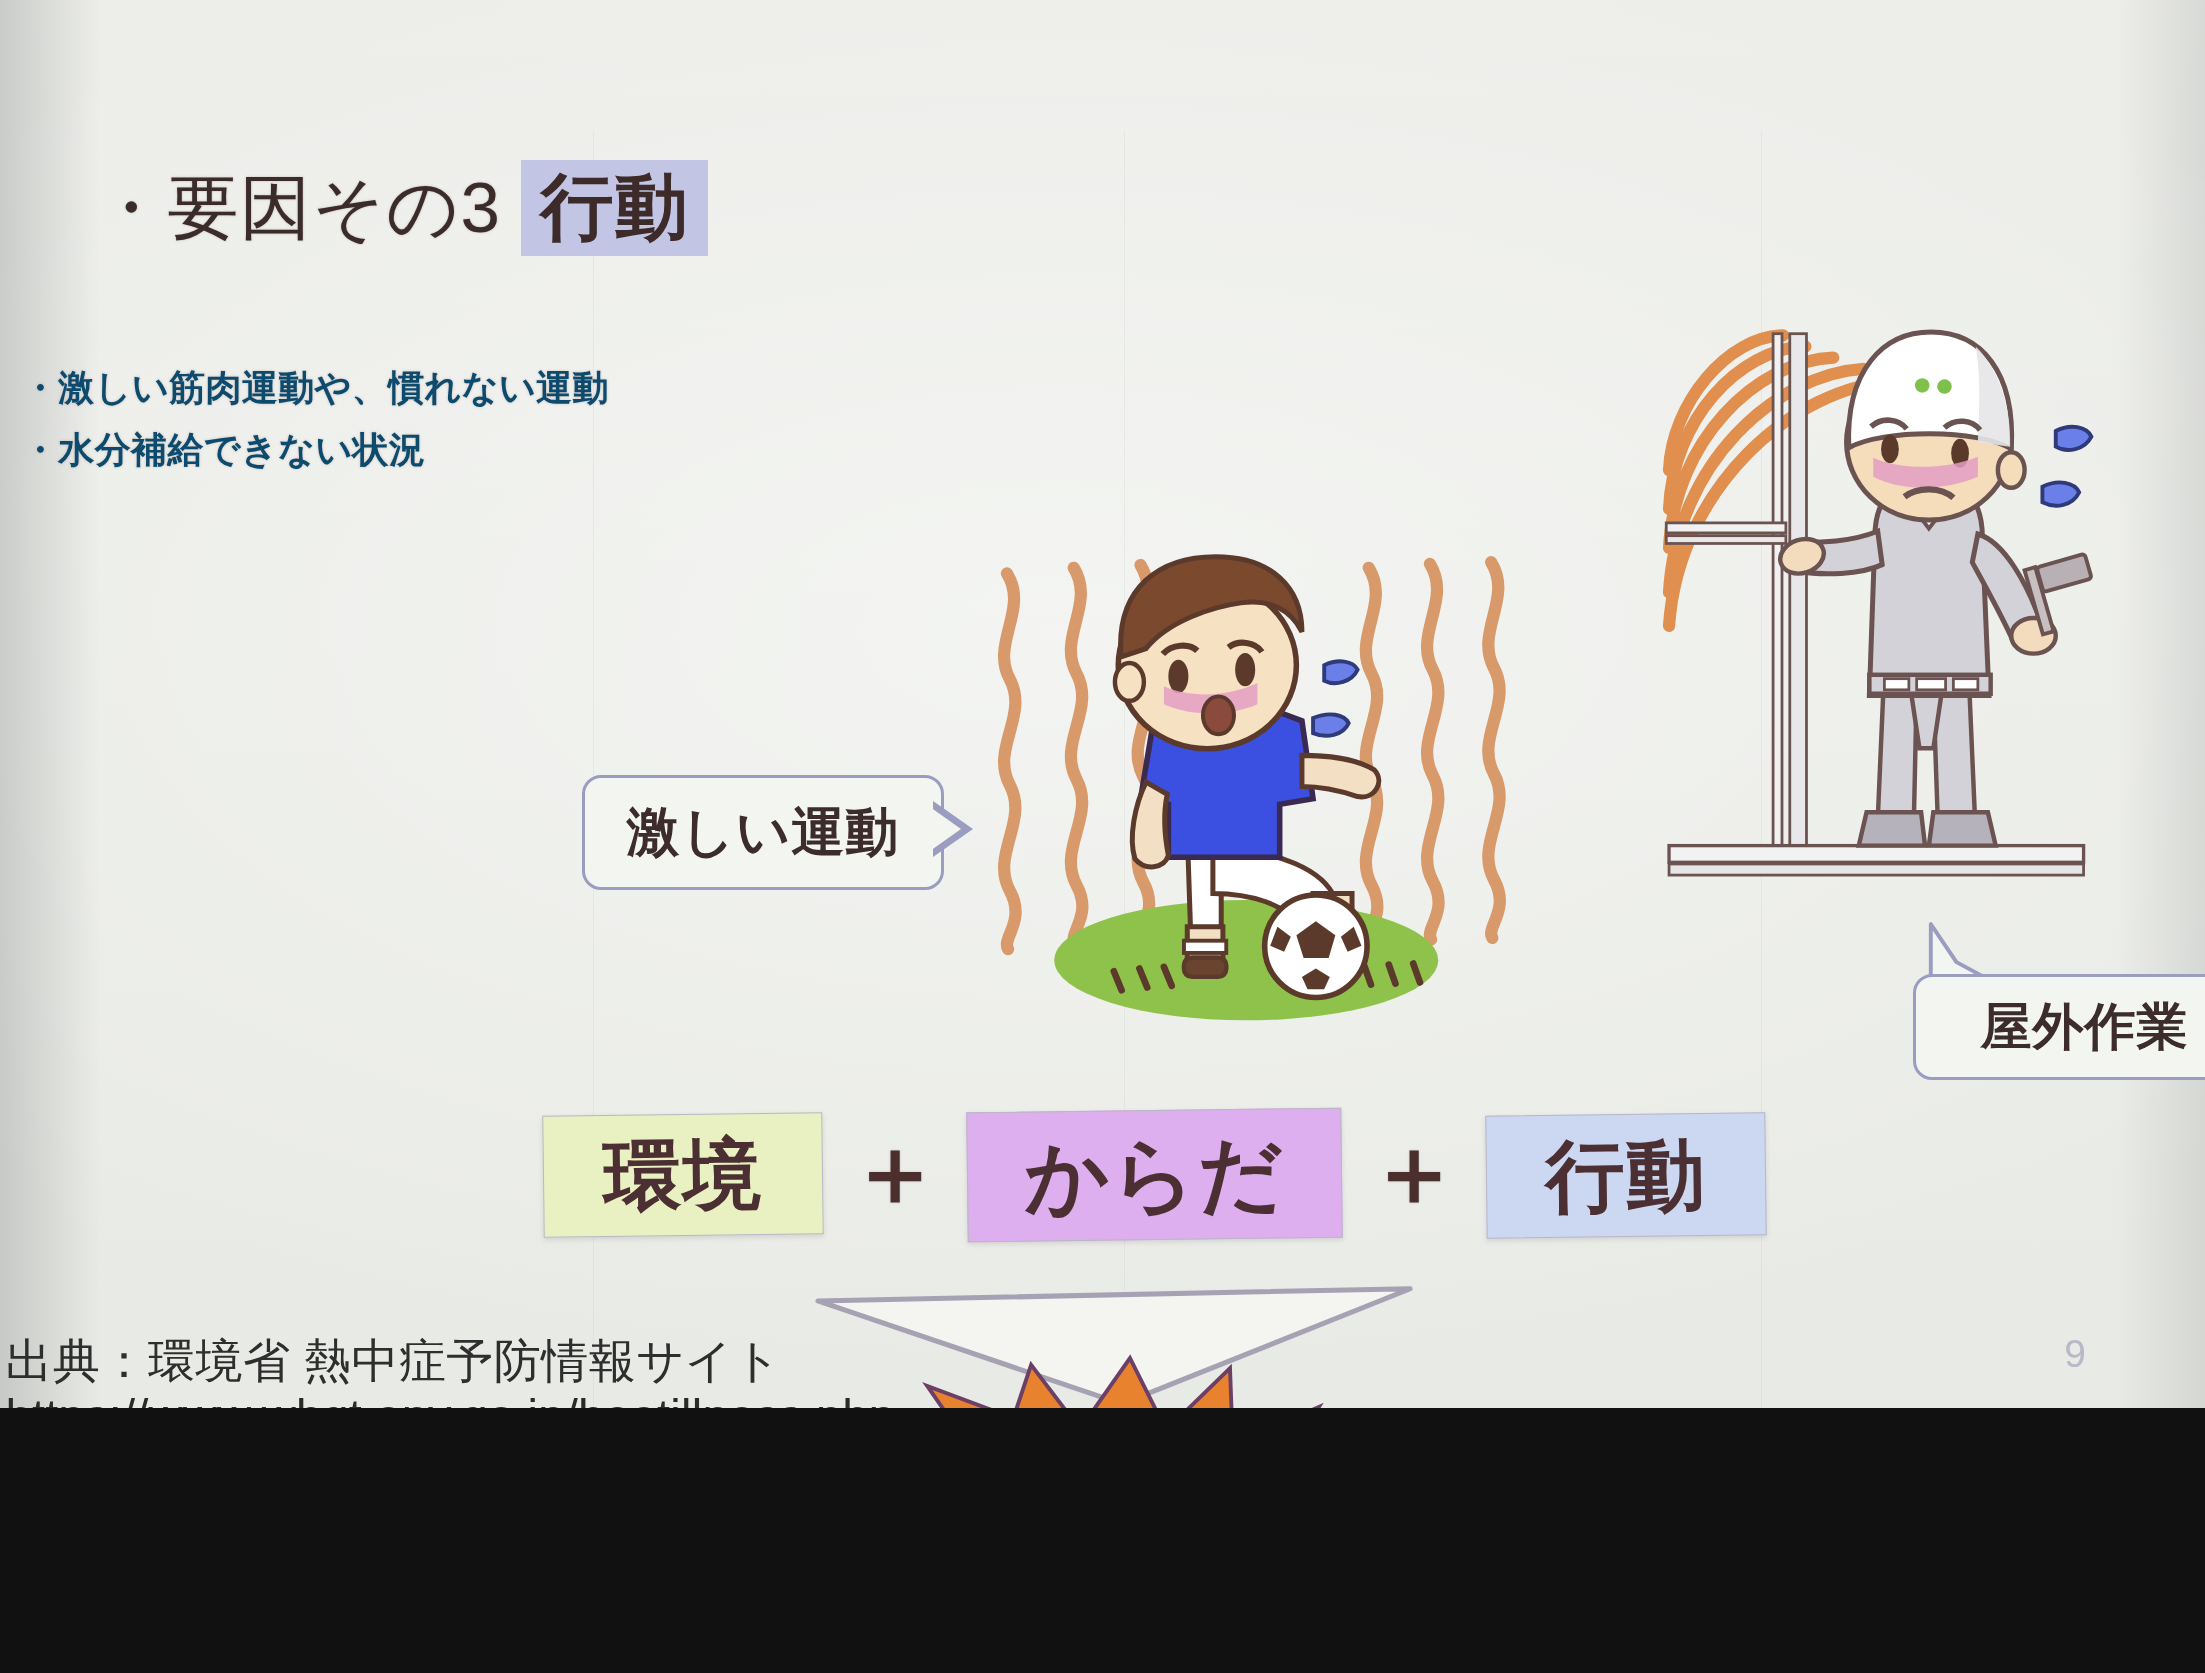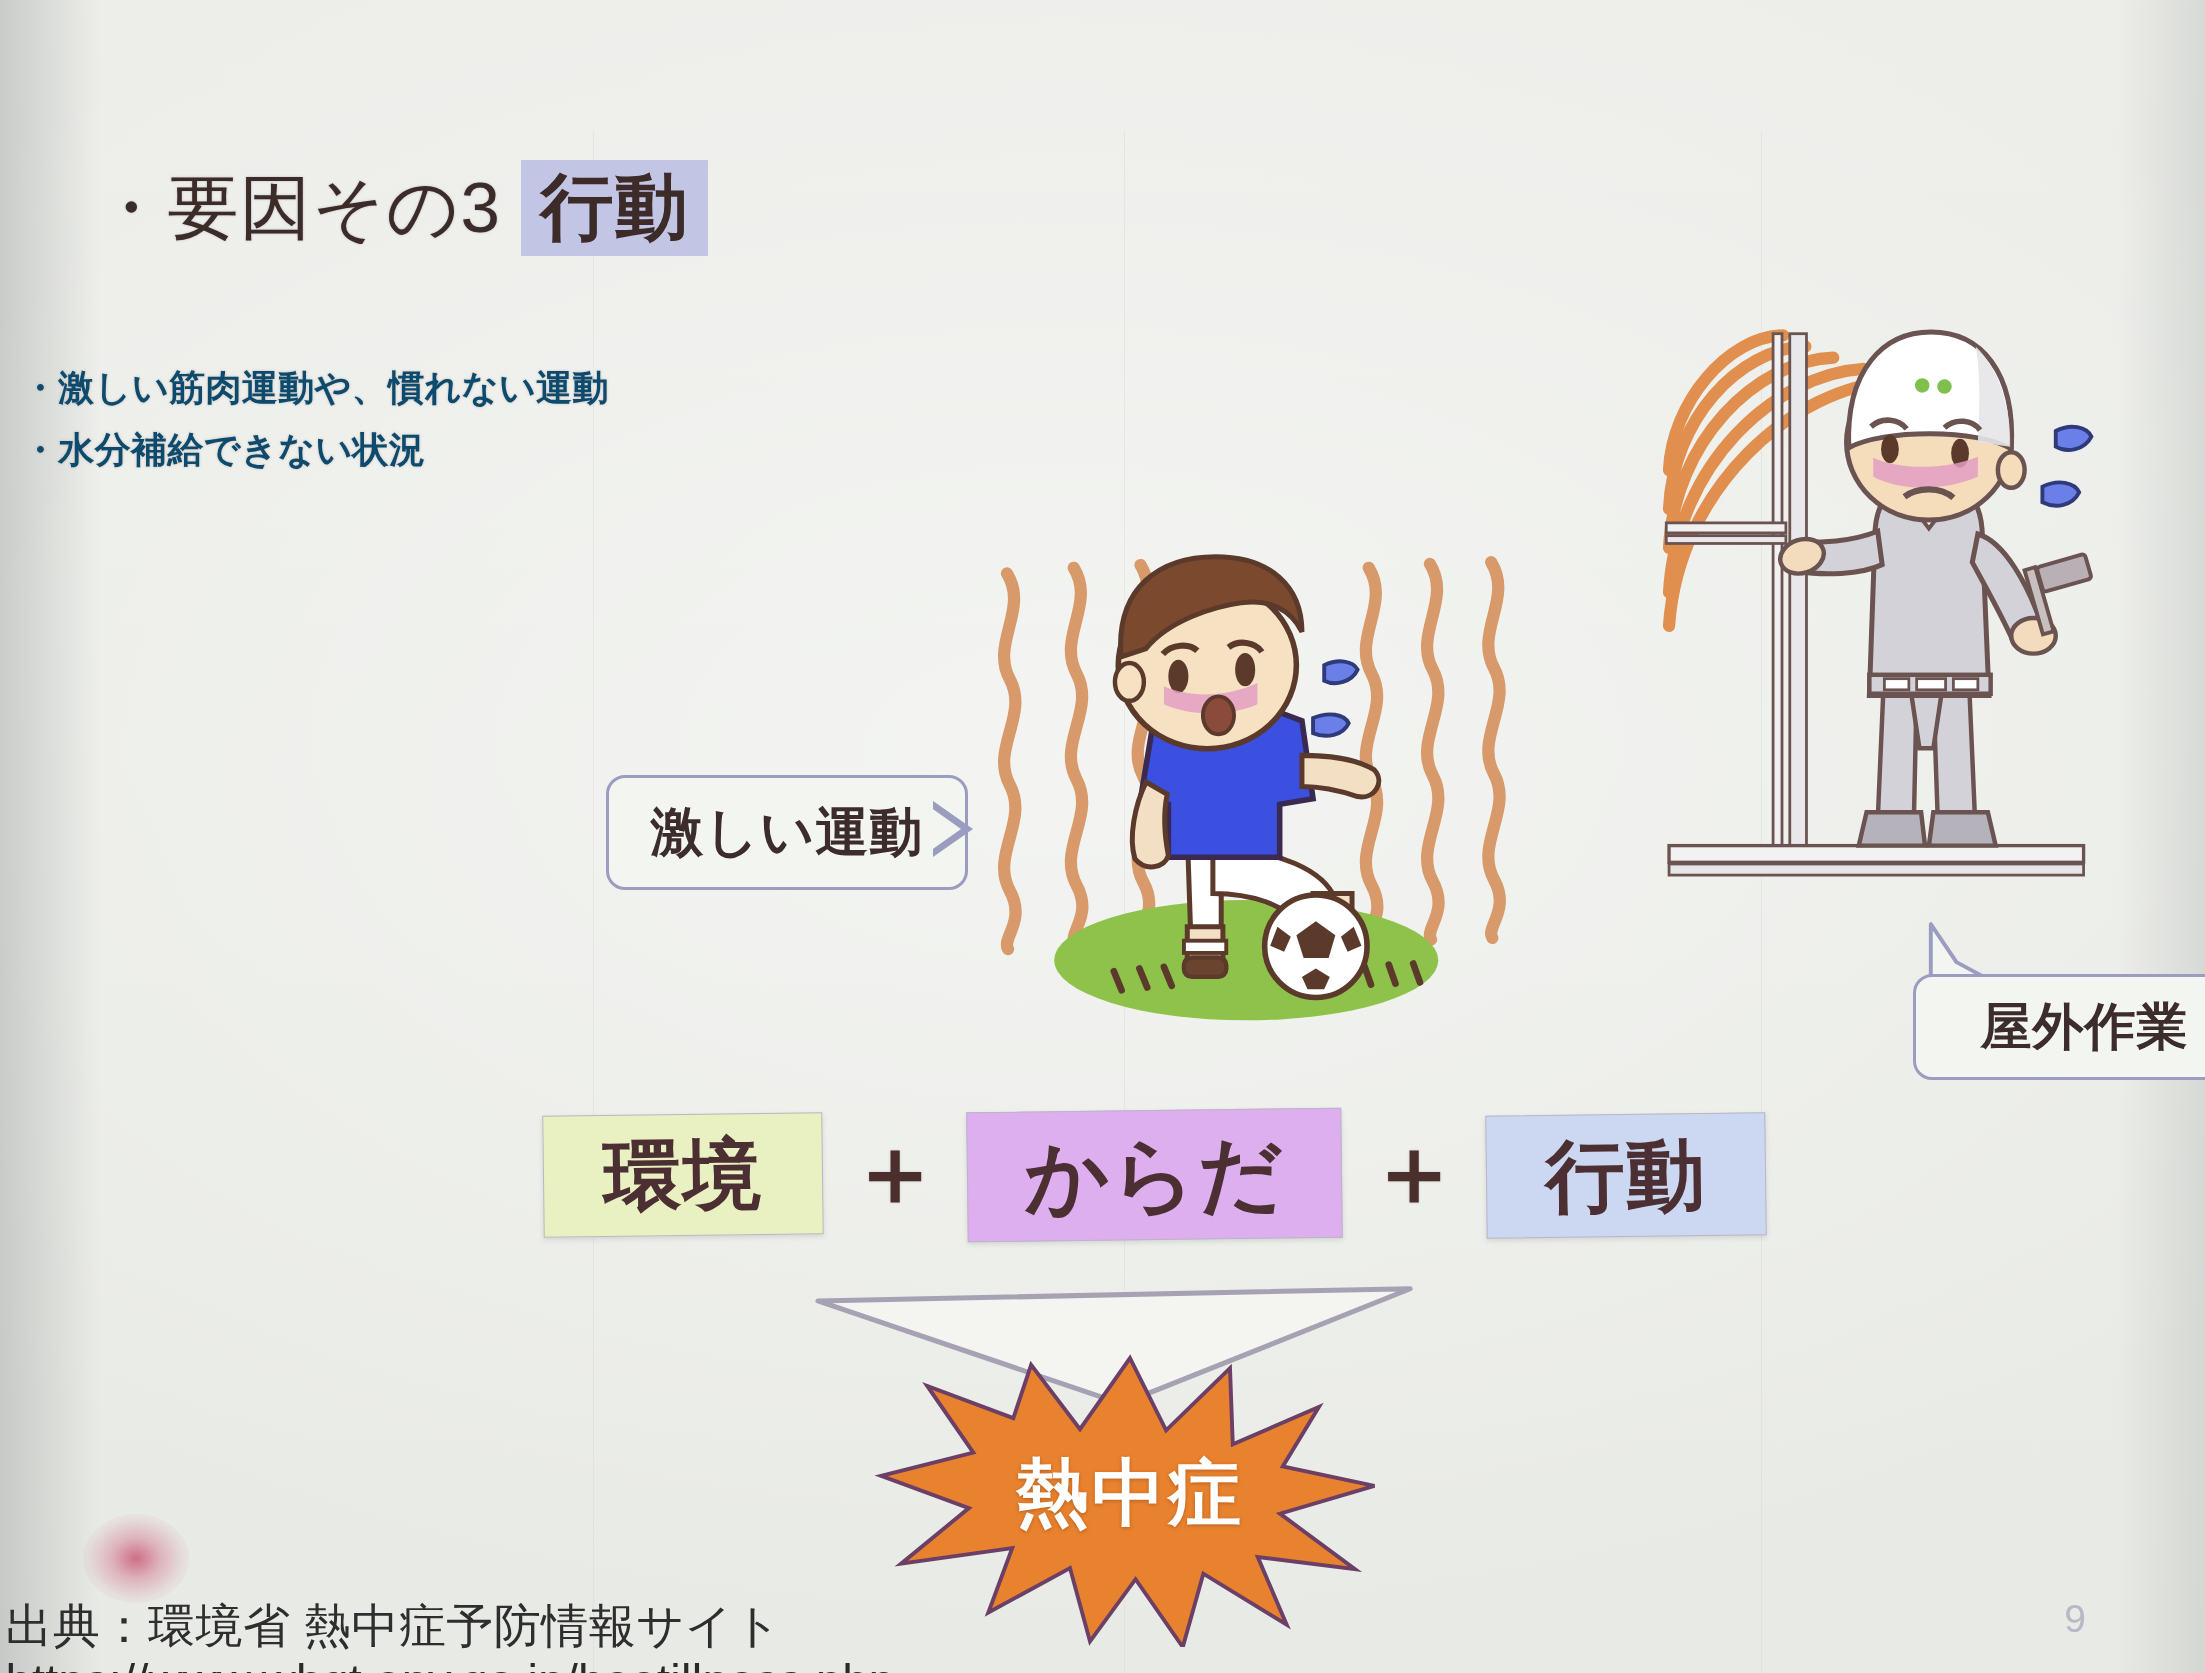--- a/index.html
+++ b/index.html
@@ -1,18 +1,18 @@
 <!DOCTYPE html>
 <html style="font-size:9px"><head>
 <meta charset="utf-8">
 <style>
   html,body{margin:0;padding:0;background:#111;}
   #slide{
     position:relative;
-    width:2205px;height:1673px;
+    width:2205px;height:1408px;
     background:#eceee9;
     font-family:"Liberation Sans","DejaVu Sans",sans-serif;
     overflow:hidden;
   }
   
   #screen-wash{
     position:absolute;inset:0;
     background:
       radial-gradient(ellipse 120% 90% at 48% 45%, rgba(255,255,255,.45) 0%, rgba(255,255,255,0) 60%),
       linear-gradient(180deg,#edeeea 0%, #eaece7 45%, #e8eae5 100%);
@@ -82,21 +82,21 @@
   .bubble{
     position:absolute;
     background:#f3f5f1;
     border:3.9px solid #9a9cc0;
     border-radius:19px;
     display:flex;align-items:center;justify-content:center;
   }
   .bubble span{
     color:#3c2c2b;font-weight:700;letter-spacing:.02em;white-space:nowrap;
   }
-  #bubble-exercise{ left:606px;top:775px;width:356px;height:109px; }
+  #bubble-exercise{ left:582px;top:775px;width:356px;height:109px; }
   #bubble-exercise span{font-size:53px;}
   
   #bubble-exercise-tail{
     position:absolute;left:933px;top:801px;width:0;height:0;
     border-top:28px solid transparent;
     border-bottom:28px solid transparent;
     border-left:40px solid #9a9cc0;
   }
   #bubble-exercise-tail-inner{
     position:absolute;left:930px;top:807px;width:0;height:0;

